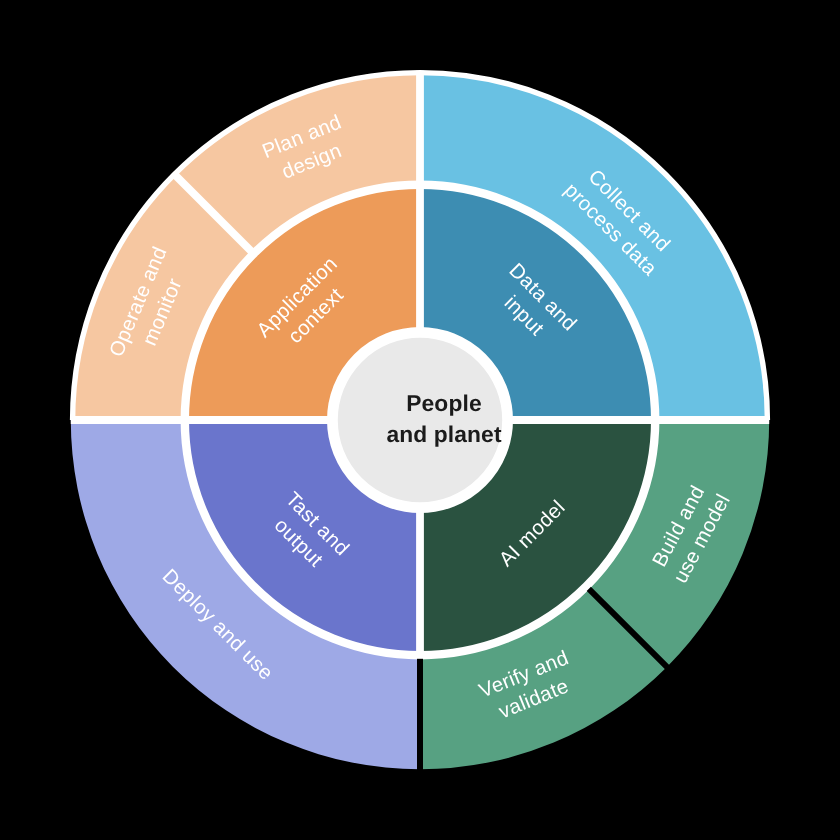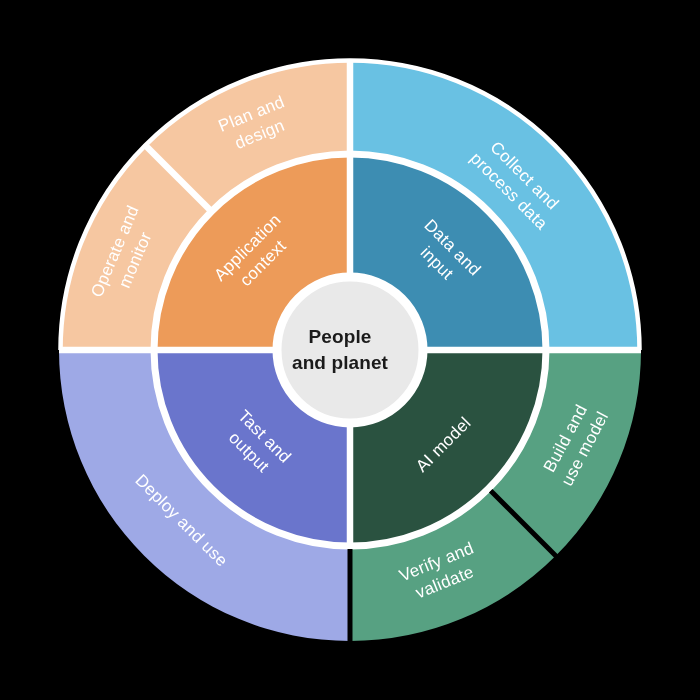--- a/index.html
+++ b/index.html
@@ -67,21 +67,21 @@
     <line x1="59" y1="350" x2="281" y2="350" stroke="#ffffff" stroke-width="6.5"></line>
     <line x1="144.23" y1="144.23" x2="212.82" y2="212.82" stroke="#ffffff" stroke-width="6.5"></line>
     <line x1="350" y1="419" x2="350" y2="546" stroke="#ffffff" stroke-width="6.5"></line>
 
     <line x1="490.7" y1="490.7" x2="557.2" y2="557.2" stroke="#000000" stroke-width="5"></line>
     <line x1="350" y1="549" x2="350" y2="643" stroke="#000000" stroke-width="5"></line>
 
     <circle cx="350" cy="350" r="73" stroke="#ffffff" stroke-width="9" fill="#e9e9e9"></circle>
   </svg>
 
-  <div class="label center-label" style="left:340px; top:350px; transform:translate(-50%,-50%);">People
+  <div class="label center-label" style="left:370px; top:350px; transform:translate(-50%,-50%);">People
 and planet</div>
 
   <div class="label" style="left:256px; top:256px; transform:translate(-50%,-50%) rotate(-45deg);">Application
 context</div>
   <div class="label" style="left:444px; top:256px; transform:translate(-50%,-50%) rotate(45deg);">Data and
 input</div>
   <div class="label" style="left:444px; top:445px; transform:translate(-50%,-50%) rotate(-45deg);">AI model</div>
   <div class="label" style="left:256px; top:445px; transform:translate(-50%,-50%) rotate(45deg);">Tast and
 output</div>
 

